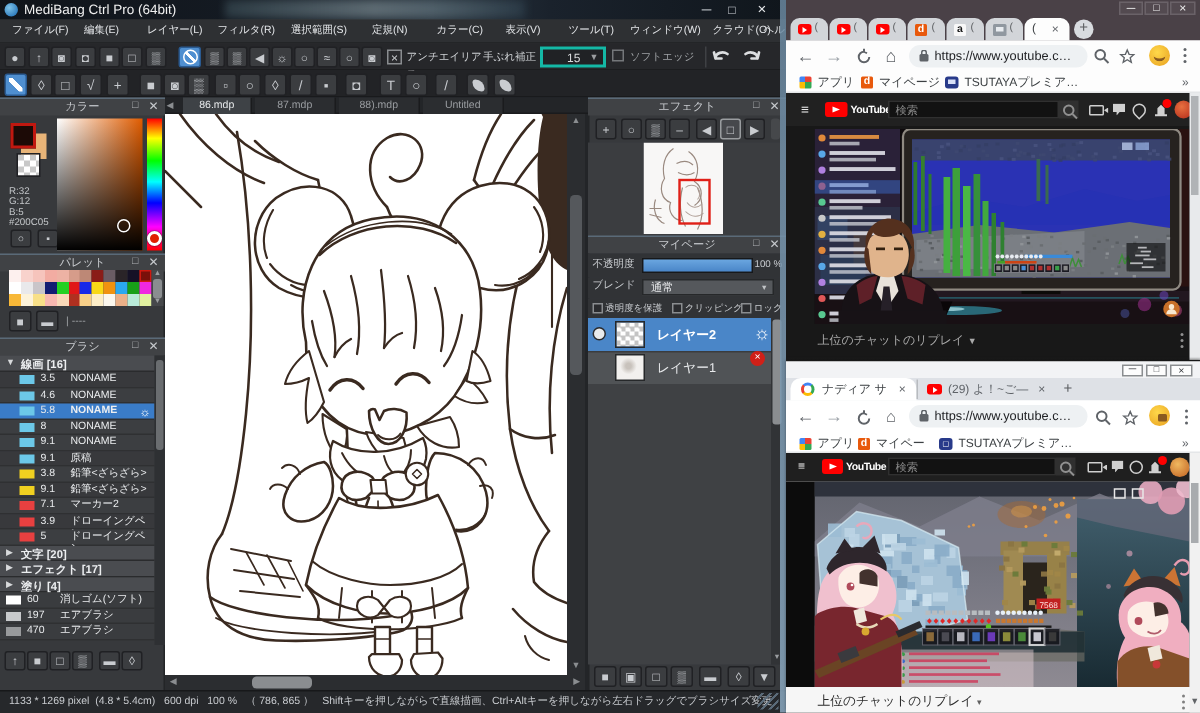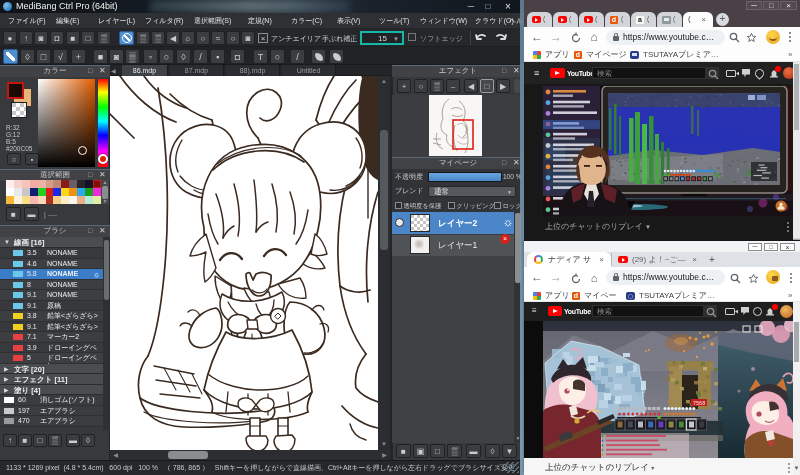--- a/index.html
+++ b/index.html
@@ -99,21 +99,21 @@
 <div class="ab" style="left:6px;top:131px;width:40px;height:7px;color:#c3c6c9;font-size:6.5px;line-height:7px;">G:12</div>
 <div class="ab" style="left:6px;top:138px;width:40px;height:7px;color:#c3c6c9;font-size:6.5px;line-height:7px;">B:5</div>
 <div class="ab" style="left:6px;top:145px;width:40px;height:7px;color:#c3c6c9;font-size:6.5px;line-height:7px;">#200C05</div>
 <div class="ab btn" style="left:7px;top:153px;width:14px;height:12px;font-size:7px;">○</div>
 <div class="ab btn" style="left:25px;top:153px;width:14px;height:12px;font-size:7px;">▪</div>
 <div class="ab" style="left:38px;top:79px;width:57px;height:88px;background:linear-gradient(to bottom,rgba(0,0,0,0) 0%,#000 100%),linear-gradient(to right,#fff 0%,#e05c00 100%);"></div>
 <div class="ab" style="left:78px;top:146px;width:9px;height:9px;border:1.5px solid #fff;border-radius:50%;background:transparent;box-shadow:0 0 1px #000;"></div>
 <div class="ab" style="left:98px;top:79px;width:10px;height:88px;background:linear-gradient(to bottom,#f00 0%,#ff0 15%,#0f0 32%,#0ff 48%,#00f 64%,#f0f 82%,#f00 100%);"></div>
 <div class="ab" style="left:98px;top:154px;width:10px;height:10px;border:2px solid #fff;border-radius:50%;background:#e02000;box-shadow:0 0 1px #000;"></div>
 <div class="ab" style="left:0px;top:169px;width:110px;height:12px;background:#404245;border-top:1px solid #5a6a78;"></div>
-<div class="ab" style="left:30px;top:170px;width:50px;height:10px;color:#c9ccd0;font-size:7.5px;line-height:10px;text-align:center;">選択範囲</div>
+<div class="ab" style="left:30px;top:170px;width:50px;height:10px;color:#c9ccd0;font-size:7.5px;line-height:10px;text-align:center;">パレット</div>
 <div class="ab" style="left:88px;top:171px;width:8px;height:8px;color:#b0b3b6;font-size:7px;line-height:8px;">□</div>
 <div class="ab" style="left:99px;top:171px;width:8px;height:8px;color:#c9ccd0;font-size:8px;line-height:8px;">✕</div>
 <div class="ab" style="left:6.0px;top:180px;width:8px;height:8px;background:#fdf0ee;"></div>
 <div class="ab" style="left:13.9px;top:180px;width:8px;height:8px;background:#f8d2cc;"></div>
 <div class="ab" style="left:21.8px;top:180px;width:8px;height:8px;background:#f6c4bc;"></div>
 <div class="ab" style="left:29.700000000000003px;top:180px;width:8px;height:8px;background:#f2aca2;"></div>
 <div class="ab" style="left:37.6px;top:180px;width:8px;height:8px;background:#edb2a4;"></div>
 <div class="ab" style="left:45.5px;top:180px;width:8px;height:8px;background:#d69c8a;"></div>
 <div class="ab" style="left:53.400000000000006px;top:180px;width:8px;height:8px;background:#bd8876;"></div>
 <div class="ab" style="left:61.300000000000004px;top:180px;width:8px;height:8px;background:#8a1c18;"></div>
@@ -202,21 +202,21 @@
 <div class="ab" style="left:47px;top:343.5px;width:52px;height:8px;color:#eceef0;font-size:7px;line-height:8px;">ドローイングペン</div>
 <div class="ab" style="left:0px;top:353.0px;width:103px;height:10.5px;background:#3c3e41;border-bottom:1px solid #2f3032;"></div>
 <div class="ab" style="left:13px;top:355.0px;width:10px;height:6px;background:#e84040;"></div>
 <div class="ab" style="left:27px;top:354.0px;width:18px;height:8px;color:#e8eaec;font-size:7px;line-height:8px;">5</div>
 <div class="ab" style="left:47px;top:354.0px;width:52px;height:8px;color:#eceef0;font-size:7px;line-height:8px;">ドローイングペン</div>
 <div class="ab" style="left:0px;top:363.5px;width:103px;height:10.5px;background:#4a4c50;border-bottom:1px solid #2a2b2d;"></div>
 <div class="ab" style="left:4px;top:364.5px;width:8px;height:9px;color:#d8dadc;font-size:6px;line-height:9px;">▶</div>
 <div class="ab" style="left:14px;top:364.5px;width:80px;height:9px;color:#eceef0;font-size:7.5px;line-height:9px;font-weight:bold;">文字 [20]</div>
 <div class="ab" style="left:0px;top:374.0px;width:103px;height:10.5px;background:#4a4c50;border-bottom:1px solid #2a2b2d;"></div>
 <div class="ab" style="left:4px;top:375.0px;width:8px;height:9px;color:#d8dadc;font-size:6px;line-height:9px;">▶</div>
-<div class="ab" style="left:14px;top:375.0px;width:80px;height:9px;color:#eceef0;font-size:7.5px;line-height:9px;font-weight:bold;">エフェクト [11]</div>
+<div class="ab" style="left:14px;top:375.0px;width:80px;height:9px;color:#eceef0;font-size:7.5px;line-height:9px;font-weight:bold;">エフェクト [17]</div>
 <div class="ab" style="left:0px;top:384.5px;width:103px;height:10.5px;background:#4a4c50;border-bottom:1px solid #2a2b2d;"></div>
 <div class="ab" style="left:4px;top:385.5px;width:8px;height:9px;color:#d8dadc;font-size:6px;line-height:9px;">▶</div>
 <div class="ab" style="left:14px;top:385.5px;width:80px;height:9px;color:#eceef0;font-size:7.5px;line-height:9px;font-weight:bold;">塗り [4]</div>
 <div class="ab" style="left:0px;top:395.0px;width:103px;height:10.5px;background:#3a3c3f;border-bottom:1px solid #2f3032;"></div>
 <div class="ab" style="left:4px;top:397.0px;width:10px;height:6px;background:#ffffff;"></div>
 <div class="ab" style="left:18px;top:396.0px;width:20px;height:8px;color:#e8eaec;font-size:7px;line-height:8px;">60</div>
 <div class="ab" style="left:40px;top:396.0px;width:60px;height:8px;color:#eceef0;font-size:7px;line-height:8px;">消しゴム(ソフト)</div>
 <div class="ab" style="left:0px;top:405.5px;width:103px;height:10.5px;background:#3a3c3f;border-bottom:1px solid #2f3032;"></div>
 <div class="ab" style="left:4px;top:407.5px;width:10px;height:6px;background:#c8cacc;"></div>
 <div class="ab" style="left:18px;top:406.5px;width:20px;height:8px;color:#e8eaec;font-size:7px;line-height:8px;">197</div>

